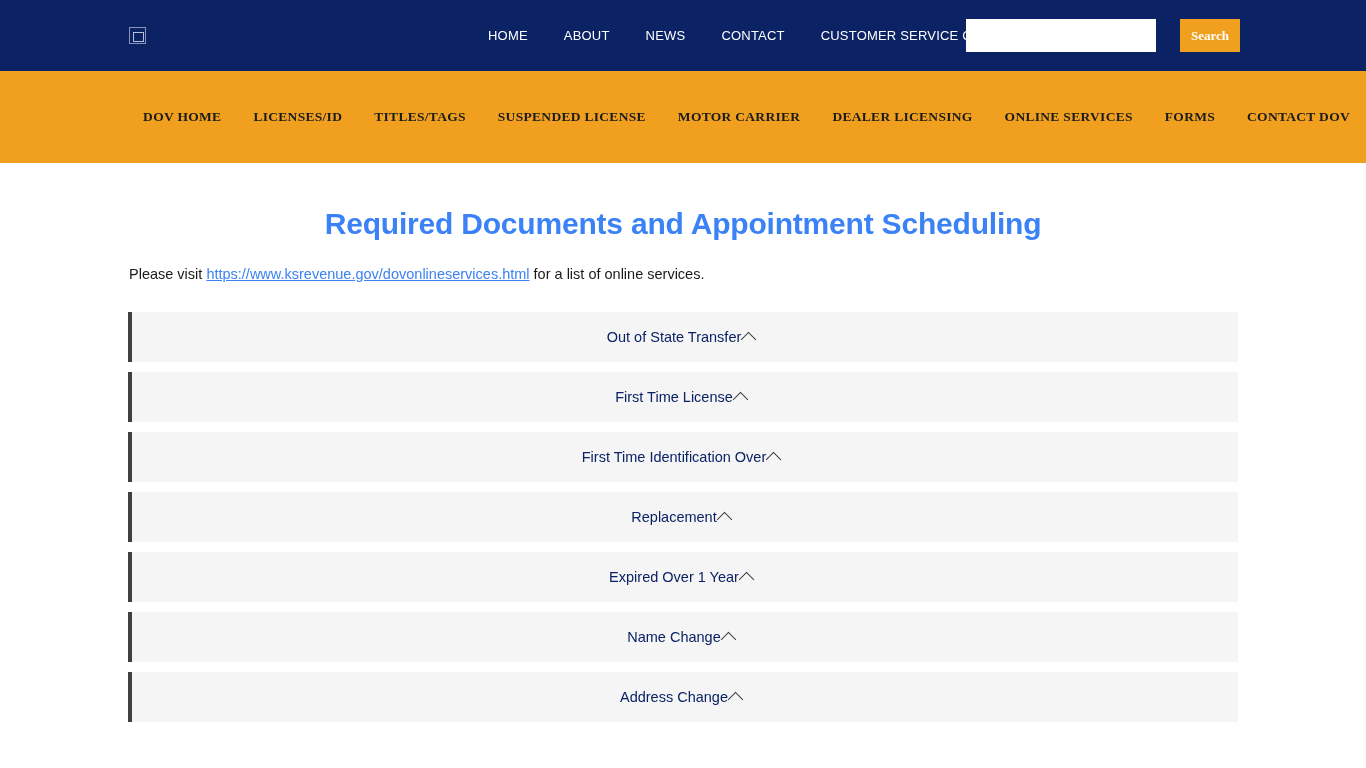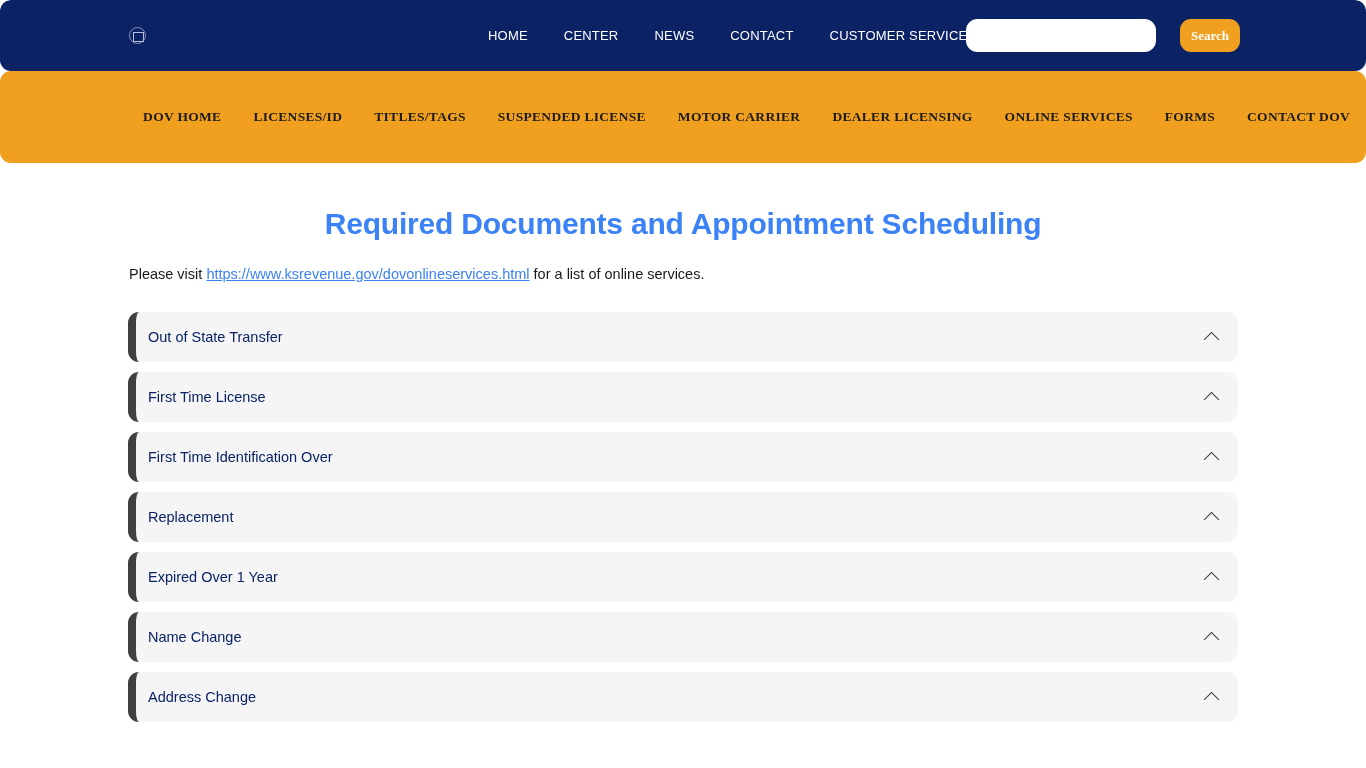--- a/index.html
+++ b/index.html
@@ -1,15 +1,15 @@
 <!DOCTYPE html>
 <html><head>
 <meta charset="utf-8">
 <style>
-  * { box-sizing: border-box; border-radius: 11px; }
+  * { box-sizing: border-box; }
   html, body {
     margin: 0; padding: 0;
     width: 1366px; height: 768px;
     background: #ffffff;
     font-family: "Liberation Sans", sans-serif;
     overflow: hidden;
   }
 
   
   .topbar {
@@ -144,23 +144,23 @@
   }
 
   
   .accordion {
     width: 1110px;
     margin: 26px auto 0 auto;
   }
   .acc-item {
     display: flex;
     align-items: center;
-    justify-content: space-between;
+    justify-content: center;
     background: #f5f5f5;
-    border-left: 8px solid #404040;
+    border-left: 4px solid #404040;
     height: 50px;
     margin-bottom: 10px;
     padding: 0 16px 0 12px;
     cursor: pointer;
   }
   .acc-label {
     font-size: 14.5px;
     color: #0b2265;
   }
   .chev {
@@ -182,21 +182,21 @@
 </head>
 <body>
 
 <div class="topbar">
   <div class="logo-wrap">
     <div class="broken-img"></div>
   </div>
 
   <nav class="topnav">
     <a href="#">HOME</a>
-    <a href="#">CENTER</a>
+    <a href="#">ABOUT</a>
     <a href="#">NEWS</a>
     <a href="#">CONTACT</a>
     <a href="#">CUSTOMER SERVICE CENTER</a>
   </nav>
 
   <div class="search-area">
     <input class="search-input" type="text" value="" placeholder="" style="">
     <button class="search-btn">Search</button>
   </div>
 </div>

